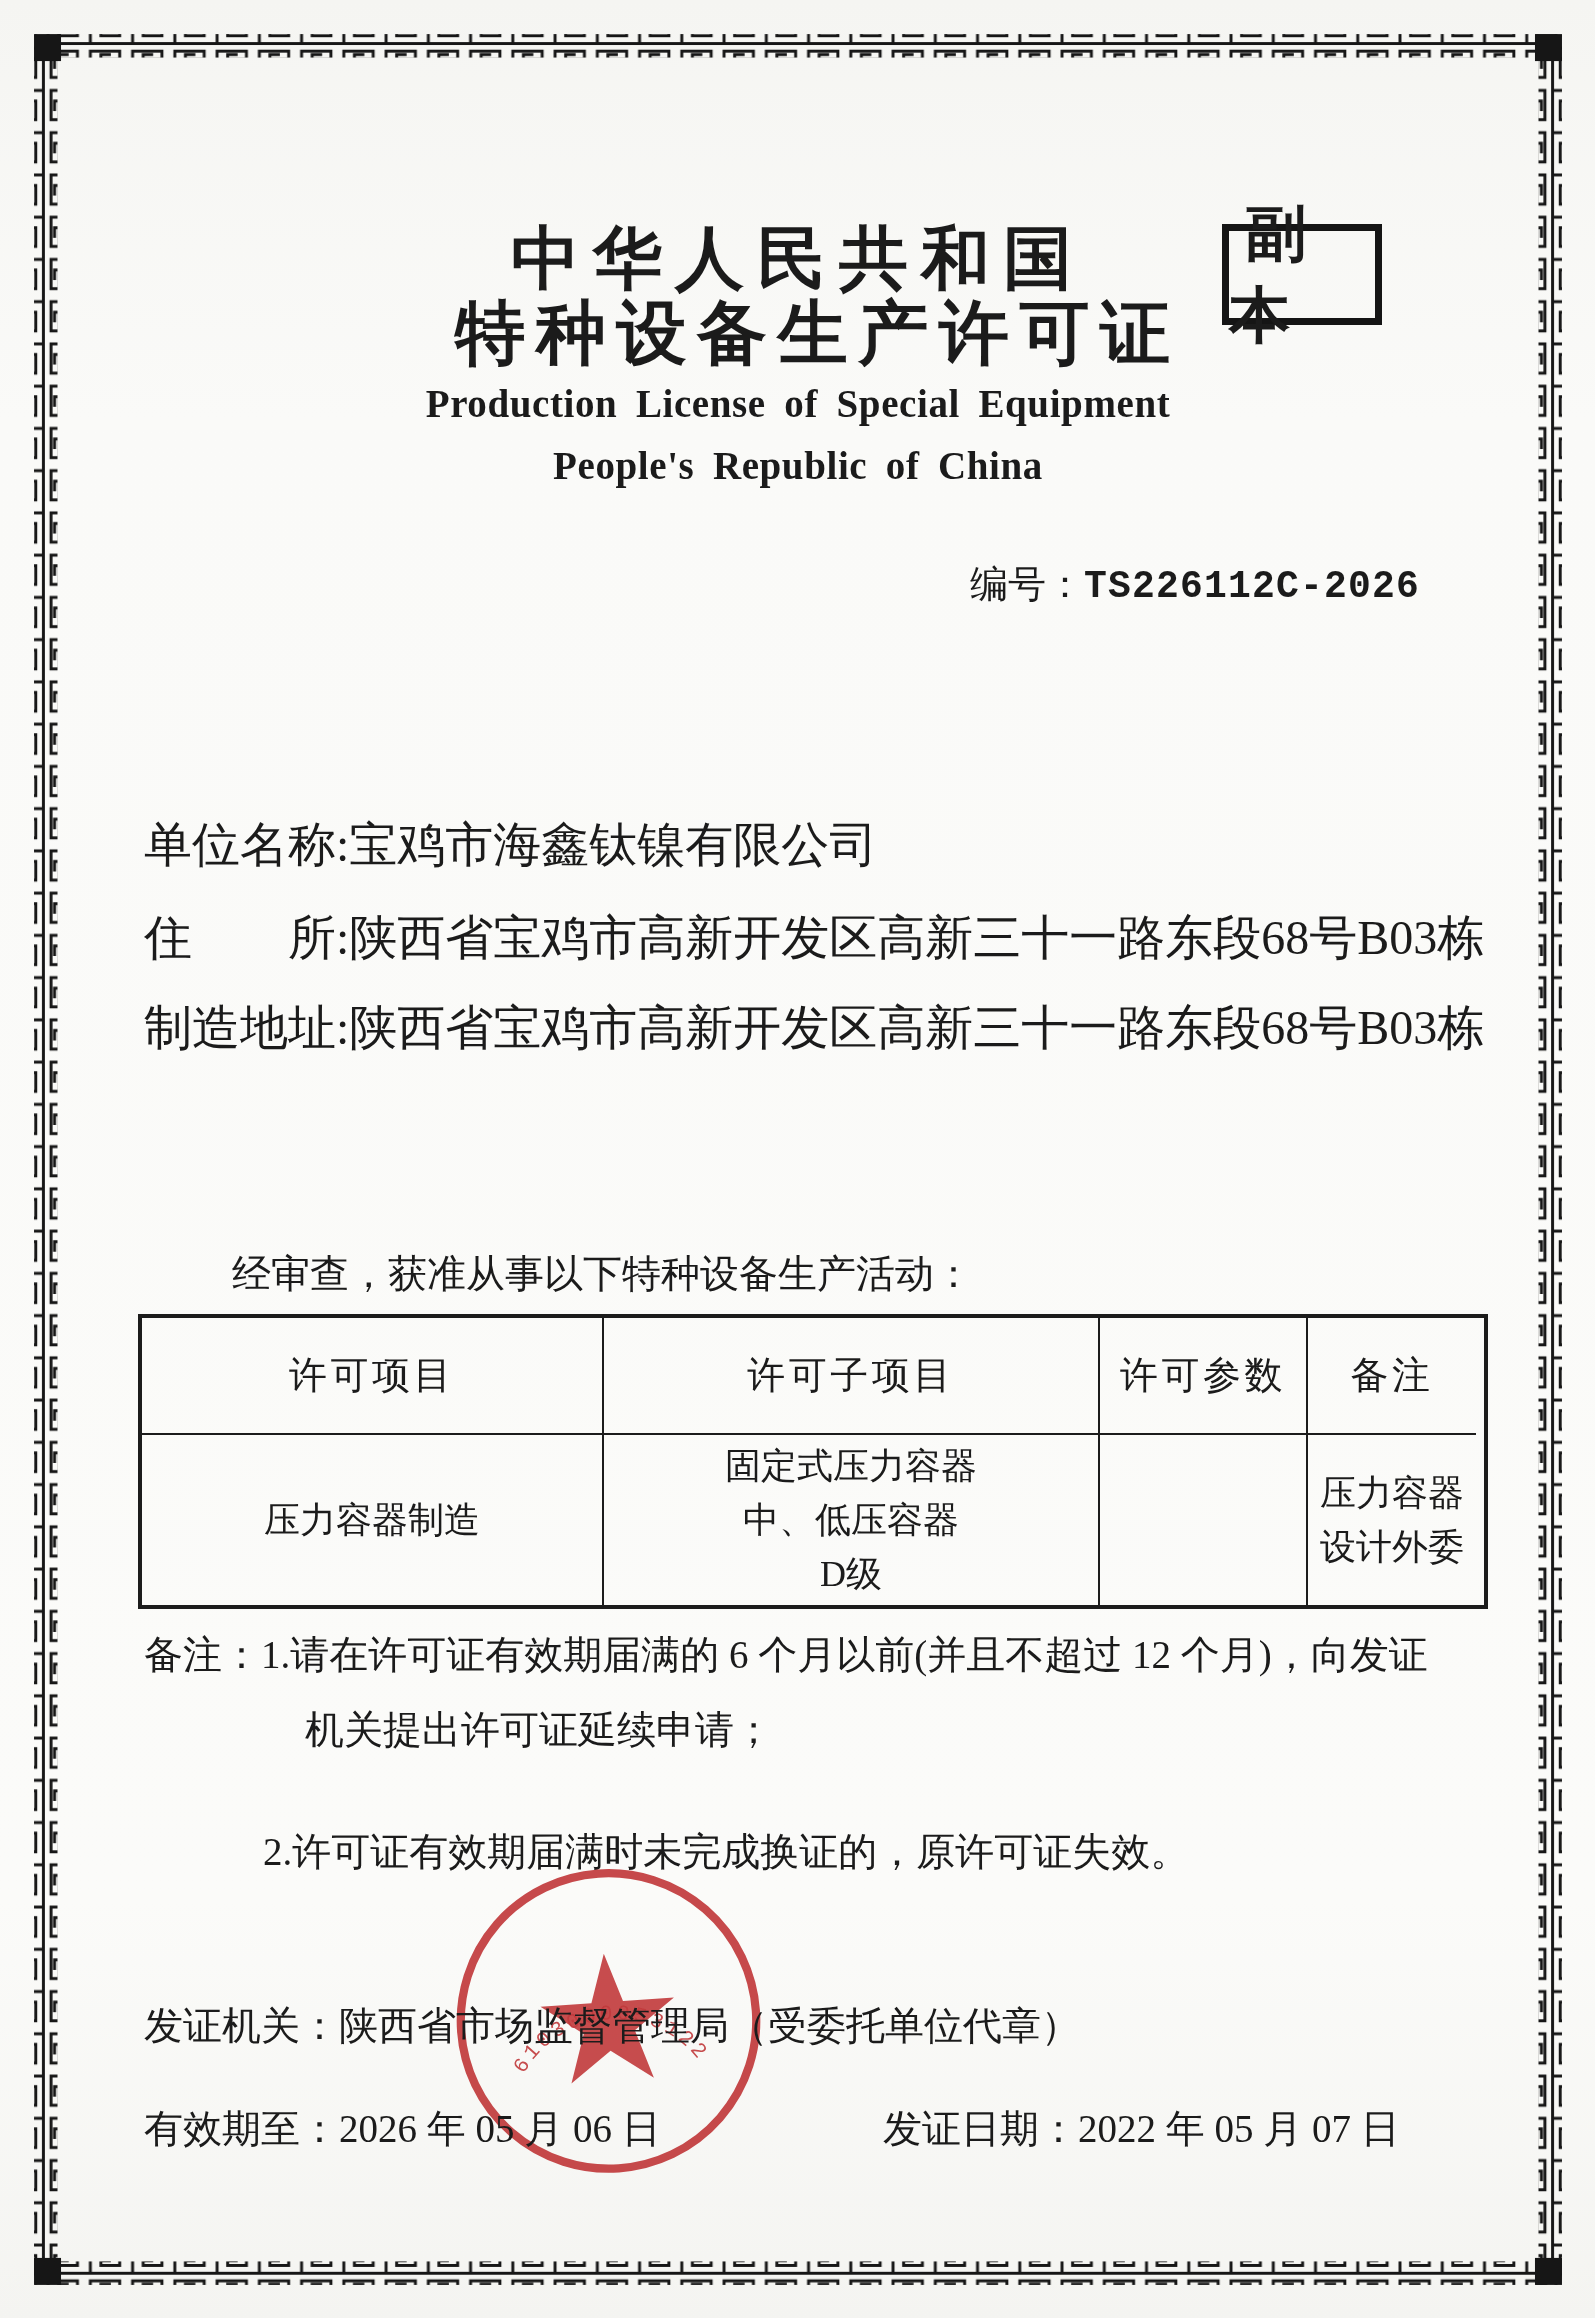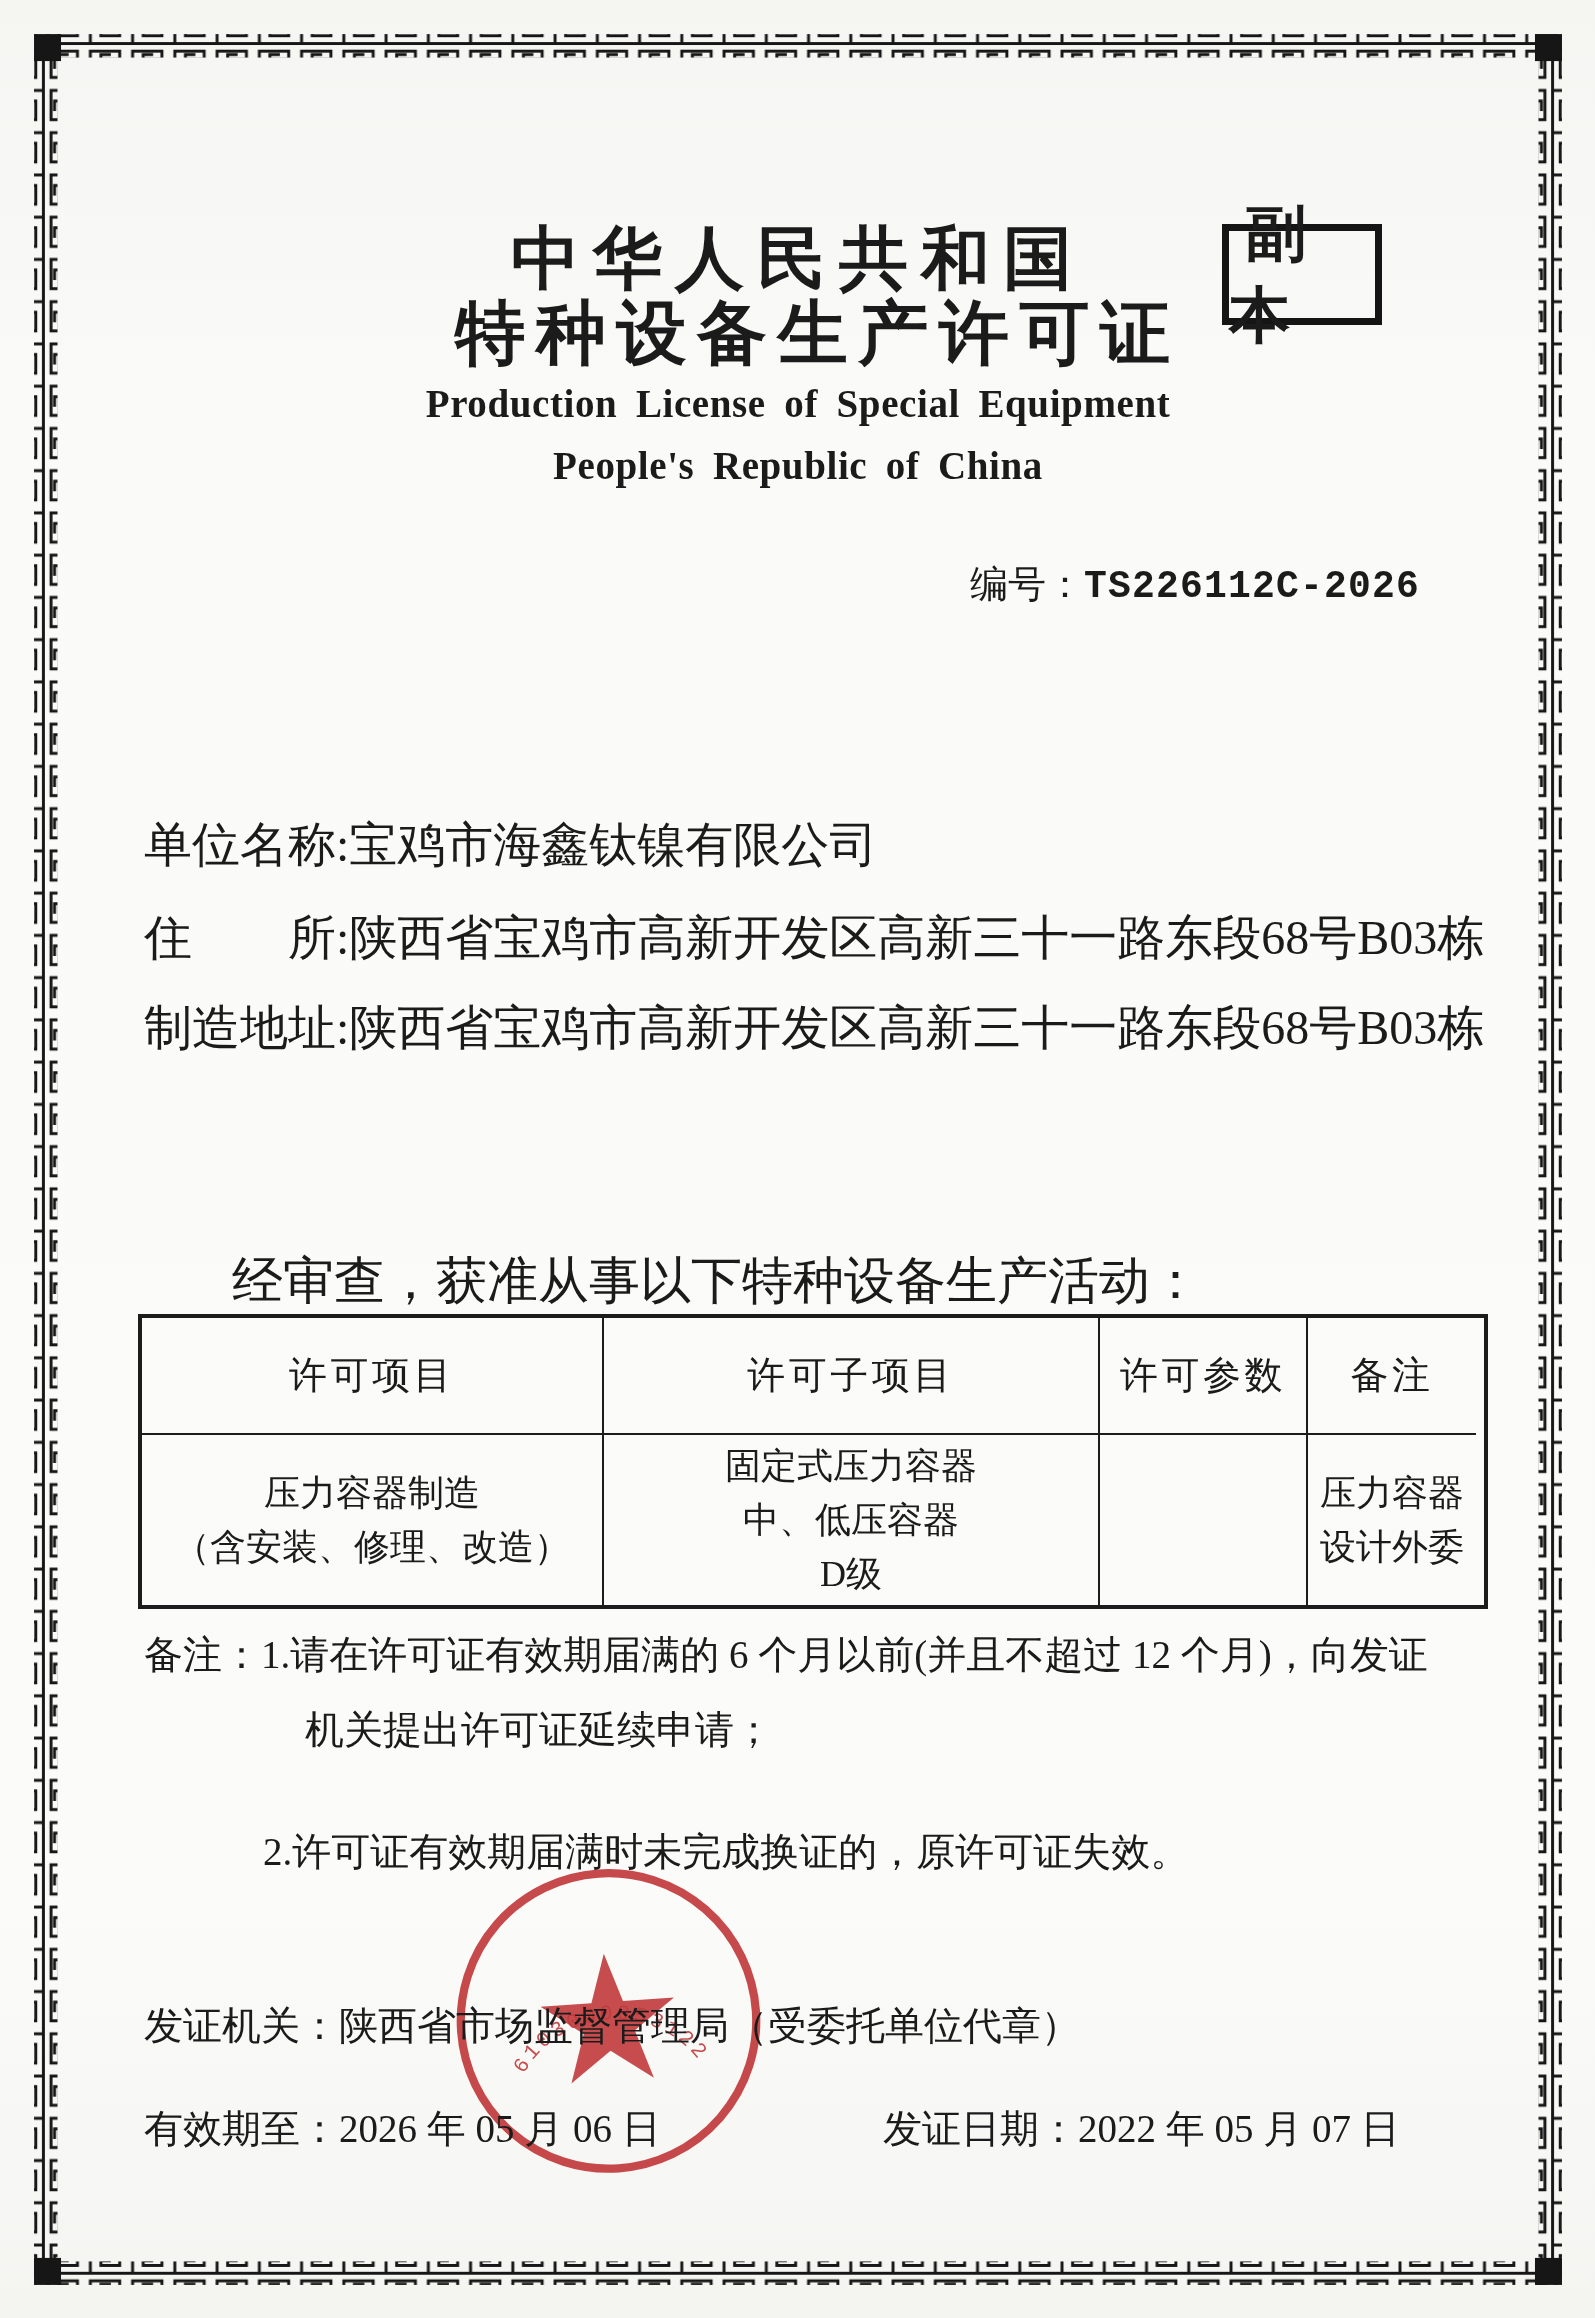--- a/index.html
+++ b/index.html
@@ -14,21 +14,21 @@
   .en-title{font-weight:bold;word-spacing:8.2px;letter-spacing:0.6px;}
   #badge{
     left:1222px;top:180px;width:146px;height:87px;border:7.6px solid #151515;
     display:flex;align-items:center;justify-content:center;
     font-size:61px;font-weight:bold;letter-spacing:16.4px;text-indent:16.4px;margin-top:44px;
   }
   .line{white-space:nowrap;}
   .field-line{font-size:48px;}
   #license-no{right:176px;top:559px;font-size:38px;}
   #license-no .num{font-family:"Liberation Mono","DejaVu Sans Mono",monospace;font-weight:bold;letter-spacing:1.2px;}
-  #approval-intro{left:232px;top:1247px;font-size:51px;}
+  #approval-intro{left:232px;top:1247px;font-size:39px;}
   
   #license-table{
     left:138px;top:1314px;width:1342px;
     display:grid;grid-template-columns:462px 496px 208px 168px;grid-template-rows:117px 170px;
     border:4.1px solid #1c1c1c;background:transparent;
   }
   #license-table .cell{
     border-right:2.3px solid #1c1c1c;display:flex;flex-direction:column;
     align-items:center;justify-content:center;text-align:center;
   }
@@ -95,21 +95,20 @@
 <div id="approval-intro" class="abs line">经审查，获准从事以下特种设备生产活动：</div>
 
 <div id="license-table" class="abs">
   <div class="cell th">许可项目</div>
   <div class="cell th">许可子项目</div>
   <div class="cell th">许可参数</div>
   <div class="cell th">备注</div>
 
   <div class="cell td">
     <div>压力容器制造</div>
-    <div>（含安装、修理、改造）</div>
   </div>
   <div class="cell td">
     <div>固定式压力容器</div>
     <div>中、低压容器</div>
     <div>D级</div>
   </div>
   <div class="cell td"></div>
   <div class="cell td">
     <div>压力容器</div>
     <div>设计外委</div>

